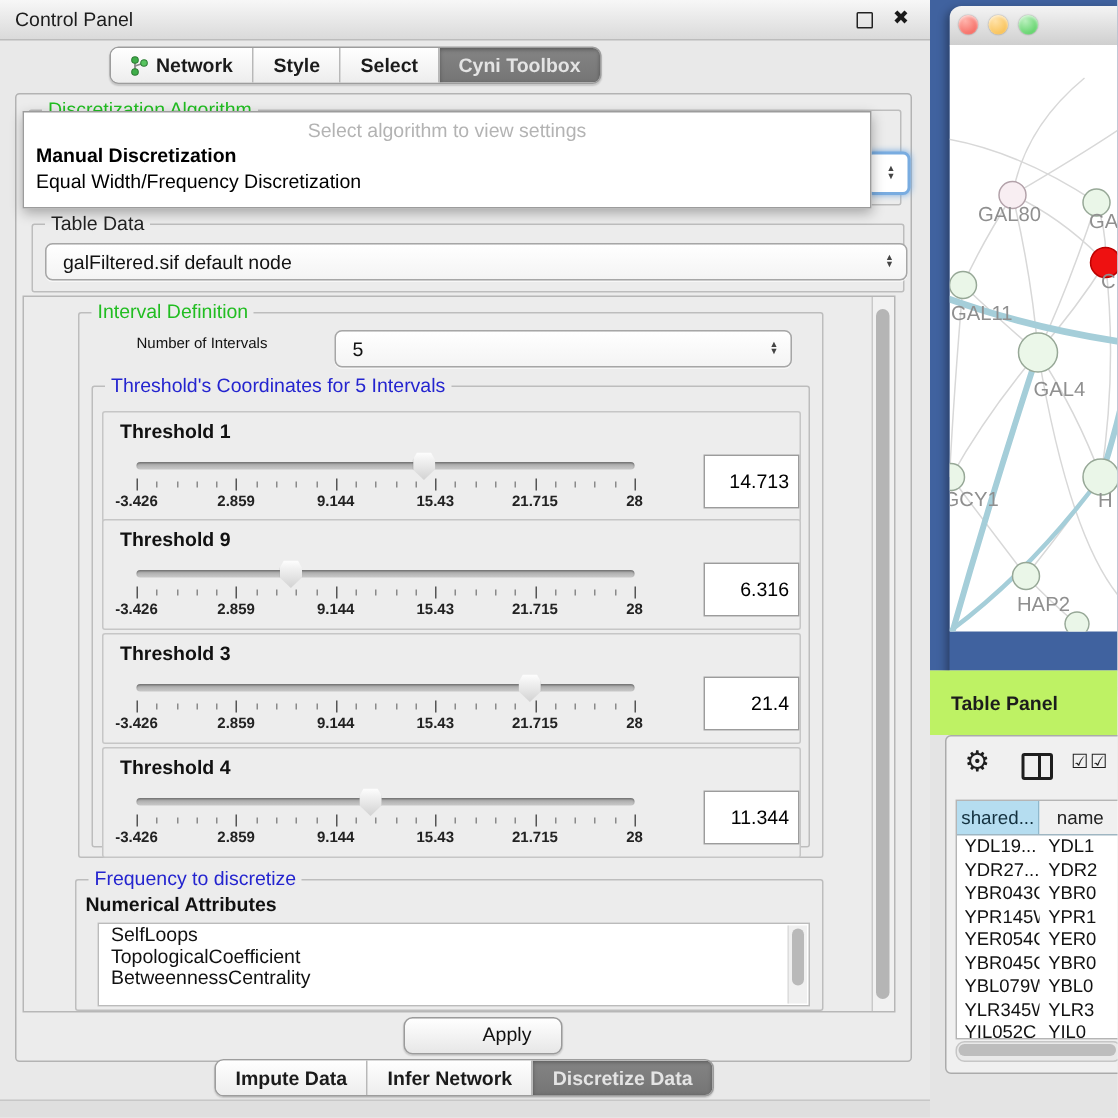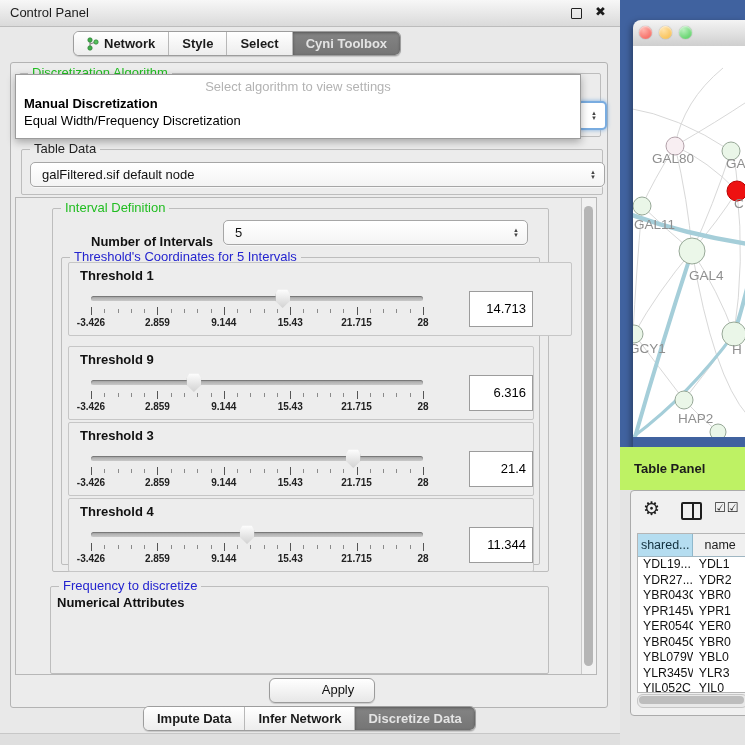--- a/index.html
+++ b/index.html
@@ -74,21 +74,21 @@
   .attr-vscroll{position:absolute;right:1px;top:1px;width:12px;height:52px;background:#f0f0f0;border-left:1px solid #ddd;}
   .attr-vscroll .thumb-v{position:absolute;left:2px;top:2px;width:8px;height:38px;background:#b9b9b9;border-radius:4px;}
   
   .apply-btn{position:absolute;left:258px;top:615px;width:72px;height:23px;border:1px solid #9b9b9b;border-radius:6px;
     background:linear-gradient(#ffffff,#e7e7e7);font-size:13px;text-align:center;line-height:22px;color:#111;
     box-shadow:0 1px 1px rgba(0,0,0,.15);padding-left:32px;}
   .cp-footstrip{position:absolute;left:0;top:733px;width:620px;height:12px;background:#dfdfdf;border-top:1px solid #c7c7c7;}
   
   #right-side{position:absolute;left:620px;top:0;width:125px;height:745px;background:#e4e4e4;}
   .desktop{position:absolute;left:0;top:0;width:125px;height:447px;background:#40629f;}
-  .net-window{position:absolute;left:13px;top:20px;width:112px;height:454px;border-radius:8px 0 0 0;
+  .net-window{position:absolute;left:13px;top:4px;width:112px;height:454px;border-radius:8px 0 0 0;
     overflow:hidden;box-shadow:-2px 2px 6px rgba(0,0,0,.35);}
   .nw-titlebar{position:absolute;left:0;top:0;width:100%;height:26px;
     background:linear-gradient(#f4f4f4,#cfcfcf);border-bottom:1px solid #9e9e9e;}
   .light{position:absolute;top:6px;width:13px;height:13px;border-radius:50%;box-shadow:inset 0 1px 2px rgba(255,255,255,.7),0 0 1px rgba(0,0,0,.5);}
   .nw-canvas{position:absolute;left:0;top:26px;width:112px;height:391px;background:#fff;}
   .net-label{font-size:13.5px;fill:#8f8f8f;font-family:"Liberation Sans","DejaVu Sans",sans-serif;}
   
   .tp-header{position:absolute;left:0;top:447px;width:125px;height:43px;background:#bef264;font-weight:bold;}
   .tp-title{position:absolute;left:14px;top:14px;font-size:13px;color:#1c1c1c;}
   .tp-panel{position:absolute;left:10px;top:490px;width:120px;height:224px;background:#f0f0f0;
@@ -162,30 +162,30 @@
       <div class="combo" style="left:8px;top:12px;width:562px;height:23px;">
         <span>galFiltered.sif default node</span>
         <span class="stepper">▲<br>▼</span>
       </div>
     </div>
 
     <div class="scrollpane">
 
       <div class="group" style="left:36px;top:10px;width:495px;height:362px;">
         <span class="group-label green-label">Interval Definition</span>
-        <span style="position:absolute;left:38px;top:25px;font-size:13px;font-weight:700;">Number of Intervals</span>
+        <span style="position:absolute;left:38px;top:15px;font-size:10px;font-weight:400;">Number of Intervals</span>
         <div class="combo" style="left:170px;top:11px;width:292px;height:23px;">
           <span>5</span>
           <span class="stepper">▲<br>▼</span>
         </div>
 
         <div class="group" style="left:8px;top:48px;width:477px;height:306px;">
           <span class="group-label blue-label">Threshold's Coordinates for 5 Intervals</span>
           <div id="threshold-rows">
-              <div class="thr-box" style="top: 4px; padding-left: 38px;">
+              <div class="thr-box" style="top: 16px;">
                 <div class="thr-title">Threshold 1</div>
                 <div class="slider-zone">
                   <div class="slider-track"></div>
                   <div class="slider-thumb" style="left: 57.7197%;"></div>
                 </div>
                 <div class="ticks">
                   <span class="tick major" style="left: 0%;"></span>
                   <span class="tick" style="left: 4%;"></span>
                   <span class="tick" style="left: 8%;"></span>
                   <span class="tick" style="left: 12%;"></span>
@@ -354,20 +354,30 @@
                 </div>
                 <div class="value-box">11.344</div>
               </div>
             </div>
         </div>
       </div>
 
       <div class="group" style="left:34px;top:388px;width:497px;height:86px;">
         <span class="group-label blue-label">Frequency to discretize</span>
         <span class="attr-sublabel">Numerical Attributes</span>
+        <div class="attr-list">
+          <div id="attr-items">
+              <div class="attr-item">SelfLoops</div>
+              <div class="attr-item">TopologicalCoefficient</div>
+              <div class="attr-item">BetweennessCentrality</div>
+            </div>
+          <div class="attr-vscroll">
+            <div class="thumb-v"></div>
+          </div>
+        </div>
       </div>
 
       <div class="vscroll">
         <div class="thumb-v" style="top:8px;bottom:8px;"></div>
       </div>
     </div>
 
     <div class="apply-btn">Apply</div>
   </div>
 

